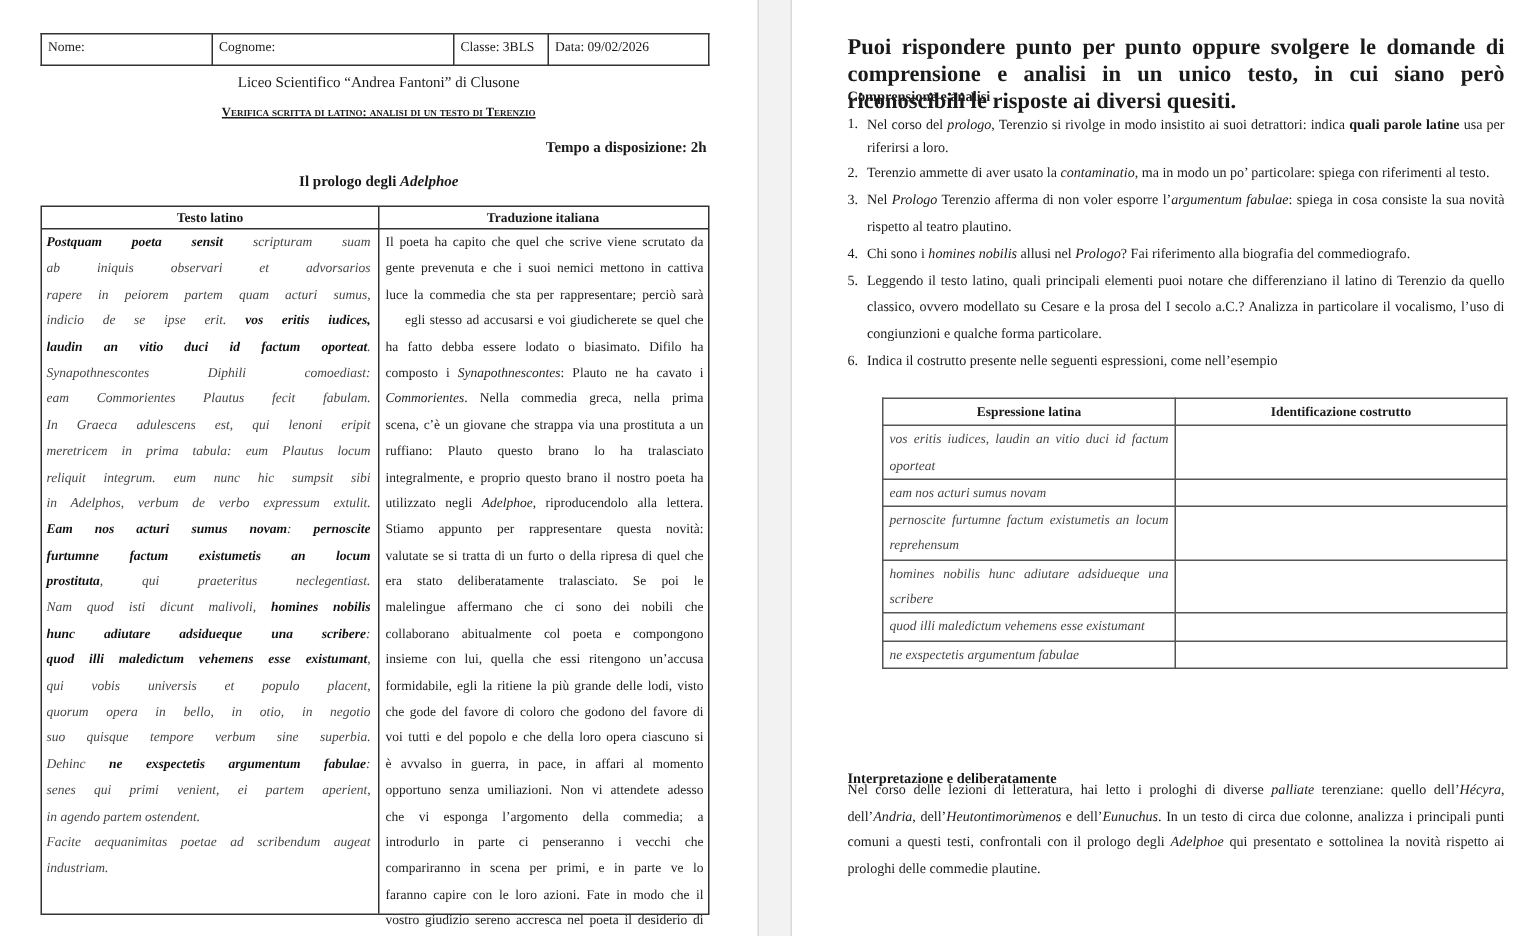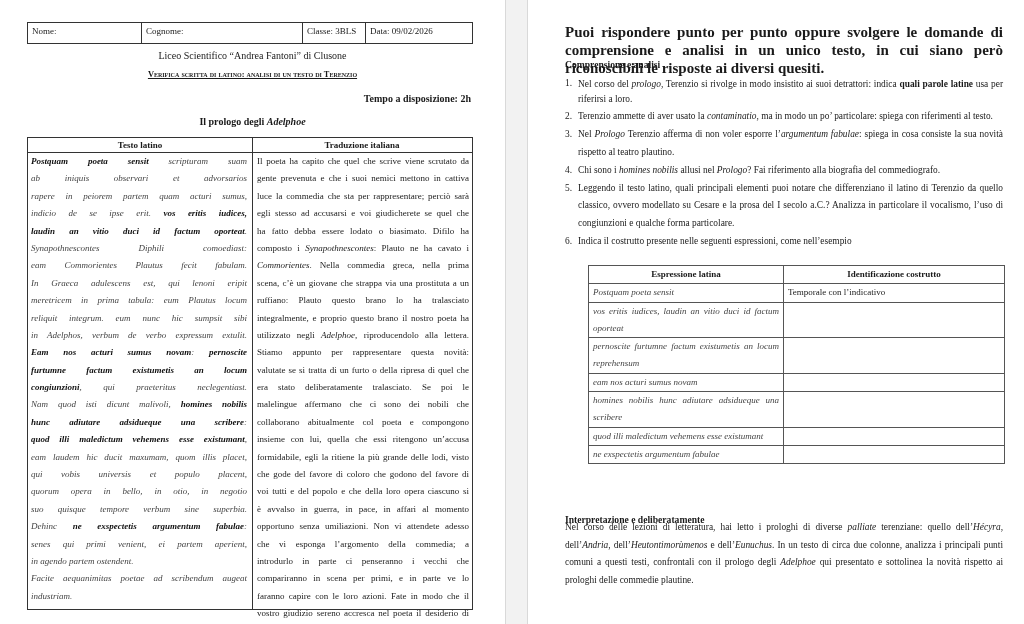--- a/index.html
+++ b/index.html
@@ -83,39 +83,38 @@
         <div class="line" style="white-space: normal;"><span>indicio</span> <span>de</span> <span>se</span> <span>ipse</span> <span>erit.</span> <b>vos</b> <b>eritis</b> <b>iudices,</b></div>
         <div class="line" style="white-space: normal;"><b>laudin</b> <b>an</b> <b>vitio</b> <b>duci</b> <b>id</b> <b>factum</b> <b>oporteat</b><span>.</span></div>
         <div class="line" style="white-space: normal;"><span>Synapothnescontes</span> <span>Diphili</span> <span>comoediast:</span></div>
         <div class="line" style="white-space: normal;"><span>eam</span> <span>Commorientes</span> <span>Plautus</span> <span>fecit</span> <span>fabulam.</span></div>
         <div class="line" style="white-space: normal;"><span>In</span> <span>Graeca</span> <span>adulescens</span> <span>est,</span> <span>qui</span> <span>lenoni</span> <span>eripit</span></div>
         <div class="line" style="white-space: normal;"><span>meretricem</span> <span>in</span> <span>prima</span> <span>tabula:</span> <span>eum</span> <span>Plautus</span> <span>locum</span></div>
         <div class="line" style="white-space: normal;"><span>reliquit</span> <span>integrum.</span> <span>eum</span> <span>nunc</span> <span>hic</span> <span>sumpsit</span> <span>sibi</span></div>
         <div class="line" style="white-space: normal;"><span>in</span> <span>Adelphos,</span> <span>verbum</span> <span>de</span> <span>verbo</span> <span>expressum</span> <span>extulit.</span></div>
         <div class="line" style="white-space: normal;"><b>Eam</b> <b>nos</b> <b>acturi</b> <b>sumus</b> <b>novam</b><span>:</span> <b>pernoscite</b></div>
         <div class="line" style="white-space: normal;"><b>furtumne</b> <b>factum</b> <b>existumetis</b> <b>an</b> <b>locum</b></div>
-        <div class="line" style="white-space: normal;"><b>congiunzioni</b><span>,</span> <span>qui</span> <span>praeteritus</span> <span>neclegentiast.</span></div>
+        <div class="line" style="white-space: normal;"><b>prostituta</b><span>,</span> <span>qui</span> <span>praeteritus</span> <span>neclegentiast.</span></div>
         <div class="line" style="white-space: normal;"><span>Nam</span> <span>quod</span> <span>isti</span> <span>dicunt</span> <span>malivoli,</span> <b>homines</b> <b>nobilis</b></div>
         <div class="line" style="white-space: normal;"><b>hunc</b> <b>adiutare</b> <b>adsiduеque</b> <b>una</b> <b>scribere</b><span>:</span></div>
         <div class="line" style="white-space: normal;"><b>quod</b> <b>illi</b> <b>maledictum</b> <b>vehemens</b> <b>esse</b> <b>existumant</b><span>,</span></div>
-        <div class="line" style="white-space: normal;"><span>eam</span> <span>laudem</span> <span>hic</span> <span>ducit</span> <span>maxumam,</span> <span>quom</span> <span>illis</span> <span>placet,</span></div>
         <div class="line" style="white-space: normal;"><span>qui</span> <span>vobis</span> <span>universis</span> <span>et</span> <span>populo</span> <span>placent,</span></div>
         <div class="line" style="white-space: normal;"><span>quorum</span> <span>opera</span> <span>in</span> <span>bello,</span> <span>in</span> <span>otio,</span> <span>in</span> <span>negotio</span></div>
         <div class="line" style="white-space: normal;"><span>suo</span> <span>quisque</span> <span>tempore</span> <span>verbum</span> <span>sine</span> <span>superbia.</span></div>
         <div class="line" style="white-space: normal;"><span>Dehinc</span> <b>ne</b> <b>exspectetis</b> <b>argumentum</b> <b>fabulae</b><span>:</span></div>
         <div class="line" style="white-space: normal;"><span>senes</span> <span>qui</span> <span>primi</span> <span>venient,</span> <span>ei</span> <span>partem</span> <span>aperient,</span></div>
         <div class="line last" style="white-space: normal;"><span>in agendo partem ostendent.</span></div>
         <div class="line" style="white-space: normal;"><span>Facite</span> <span>aequanimitas</span> <span>poetae</span> <span>ad</span> <span>scribendum</span> <span>augeat</span></div>
         <div class="line last" style="white-space: normal;"><span>industriam.</span></div>
       </div>
     <div class="cell ital" id="ital-cell">
         <div class="line" style="white-space: normal;"><span>Il poeta ha capito che quel che scrive viene scrutato da</span></div>
         <div class="line" style="white-space: normal;"><span>gente prevenuta e che i suoi nemici mettono in cattiva</span></div>
         <div class="line" style="white-space: normal;"><span>luce la commedia che sta per rappresentare; perciò sarà</span></div>
-        <div class="line" style="white-space: normal;"><span>egli stesso ad accusarsi e voi giudicherete se quel che</span></div>
+        <div class="line" style="white-space: normal; margin-left: 13px;"><span>egli stesso ad accusarsi e voi giudicherete se quel che</span></div>
         <div class="line" style="white-space: normal;"><span>ha fatto debba essere lodato o biasimato. Difilo ha</span></div>
         <div class="line" style="white-space: normal;"><span>composto i </span><i>Synapothnescontes</i><span>: Plauto ne ha cavato i</span></div>
         <div class="line" style="white-space: normal;"><i>Commorientes</i><span>. Nella commedia greca, nella prima</span></div>
         <div class="line" style="white-space: normal;"><span>scena, c’è un giovane che strappa via una prostituta a un</span></div>
         <div class="line" style="white-space: normal;"><span>ruffiano: Plauto questo brano lo ha tralasciato</span></div>
         <div class="line" style="white-space: normal;"><span>integralmente, e proprio questo brano il nostro poeta ha</span></div>
         <div class="line" style="white-space: normal;"><span>utilizzato negli </span><i>Adelphoe</i><span>, riproducendolo alla lettera.</span></div>
         <div class="line" style="white-space: normal;"><span>Stiamo appunto per rappresentare questa novità:</span></div>
         <div class="line" style="white-space: normal;"><span>valutate se si tratta di un furto o della ripresa di quel che</span></div>
         <div class="line" style="white-space: normal;"><span>era stato deliberatamente tralasciato. Se poi le</span></div>
@@ -153,33 +152,29 @@
 
   <table class="expr-table" id="expr-table">
     <thead>
       <tr>
         <th>Espressione latina</th>
         <th>Identificazione costrutto</th>
       </tr>
     </thead>
     <tbody id="expr-body">
         <tr>
-          <td class="expr">Postquam poeta sensit</td>
-          <td class="ident">Temporale con l’indicativo</td>
-        </tr>
-        <tr>
           <td class="expr">vos eritis iudices, laudin an vitio duci id factum oporteat</td>
           <td class="ident"></td>
         </tr>
         <tr>
-          <td class="expr">pernoscite furtumne factum existumetis an locum reprehensum</td>
+          <td class="expr">eam nos acturi sumus novam</td>
           <td class="ident"></td>
         </tr>
         <tr>
-          <td class="expr">eam nos acturi sumus novam</td>
+          <td class="expr">pernoscite furtumne factum existumetis an locum reprehensum</td>
           <td class="ident"></td>
         </tr>
         <tr>
           <td class="expr">homines nobilis hunc adiutare adsidueque una scribere</td>
           <td class="ident"></td>
         </tr>
         <tr>
           <td class="expr">quod illi maledictum vehemens esse existumant</td>
           <td class="ident"></td>
         </tr>

